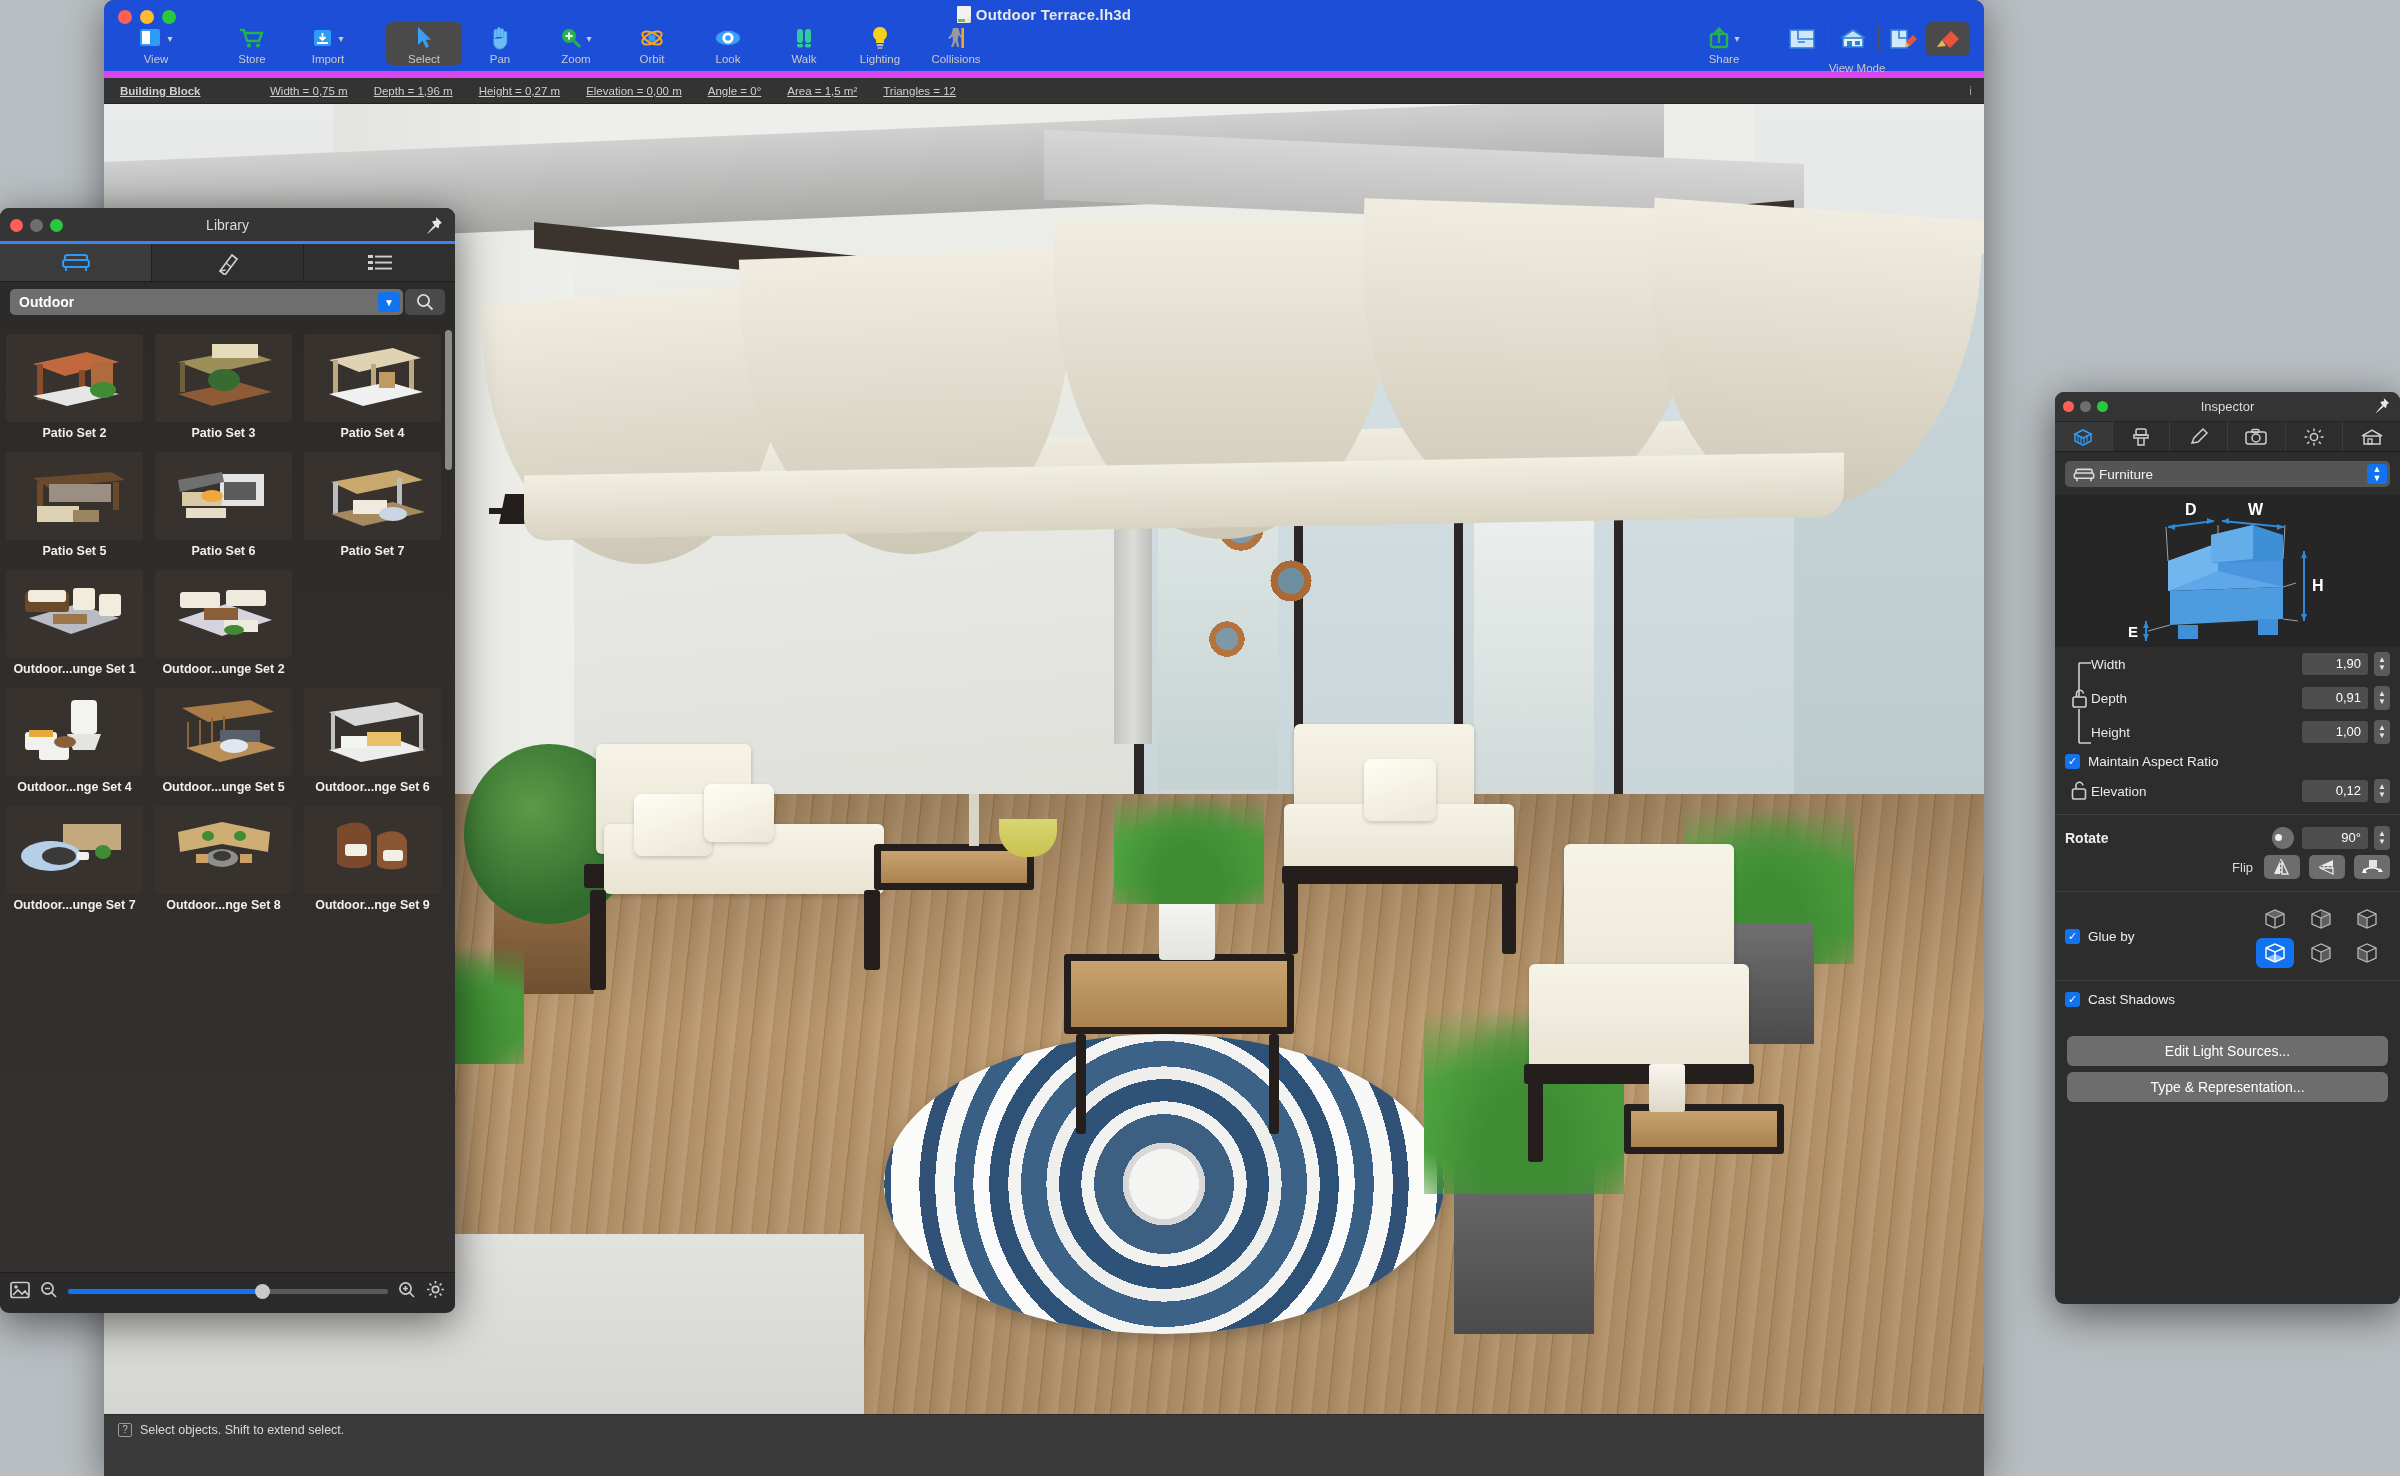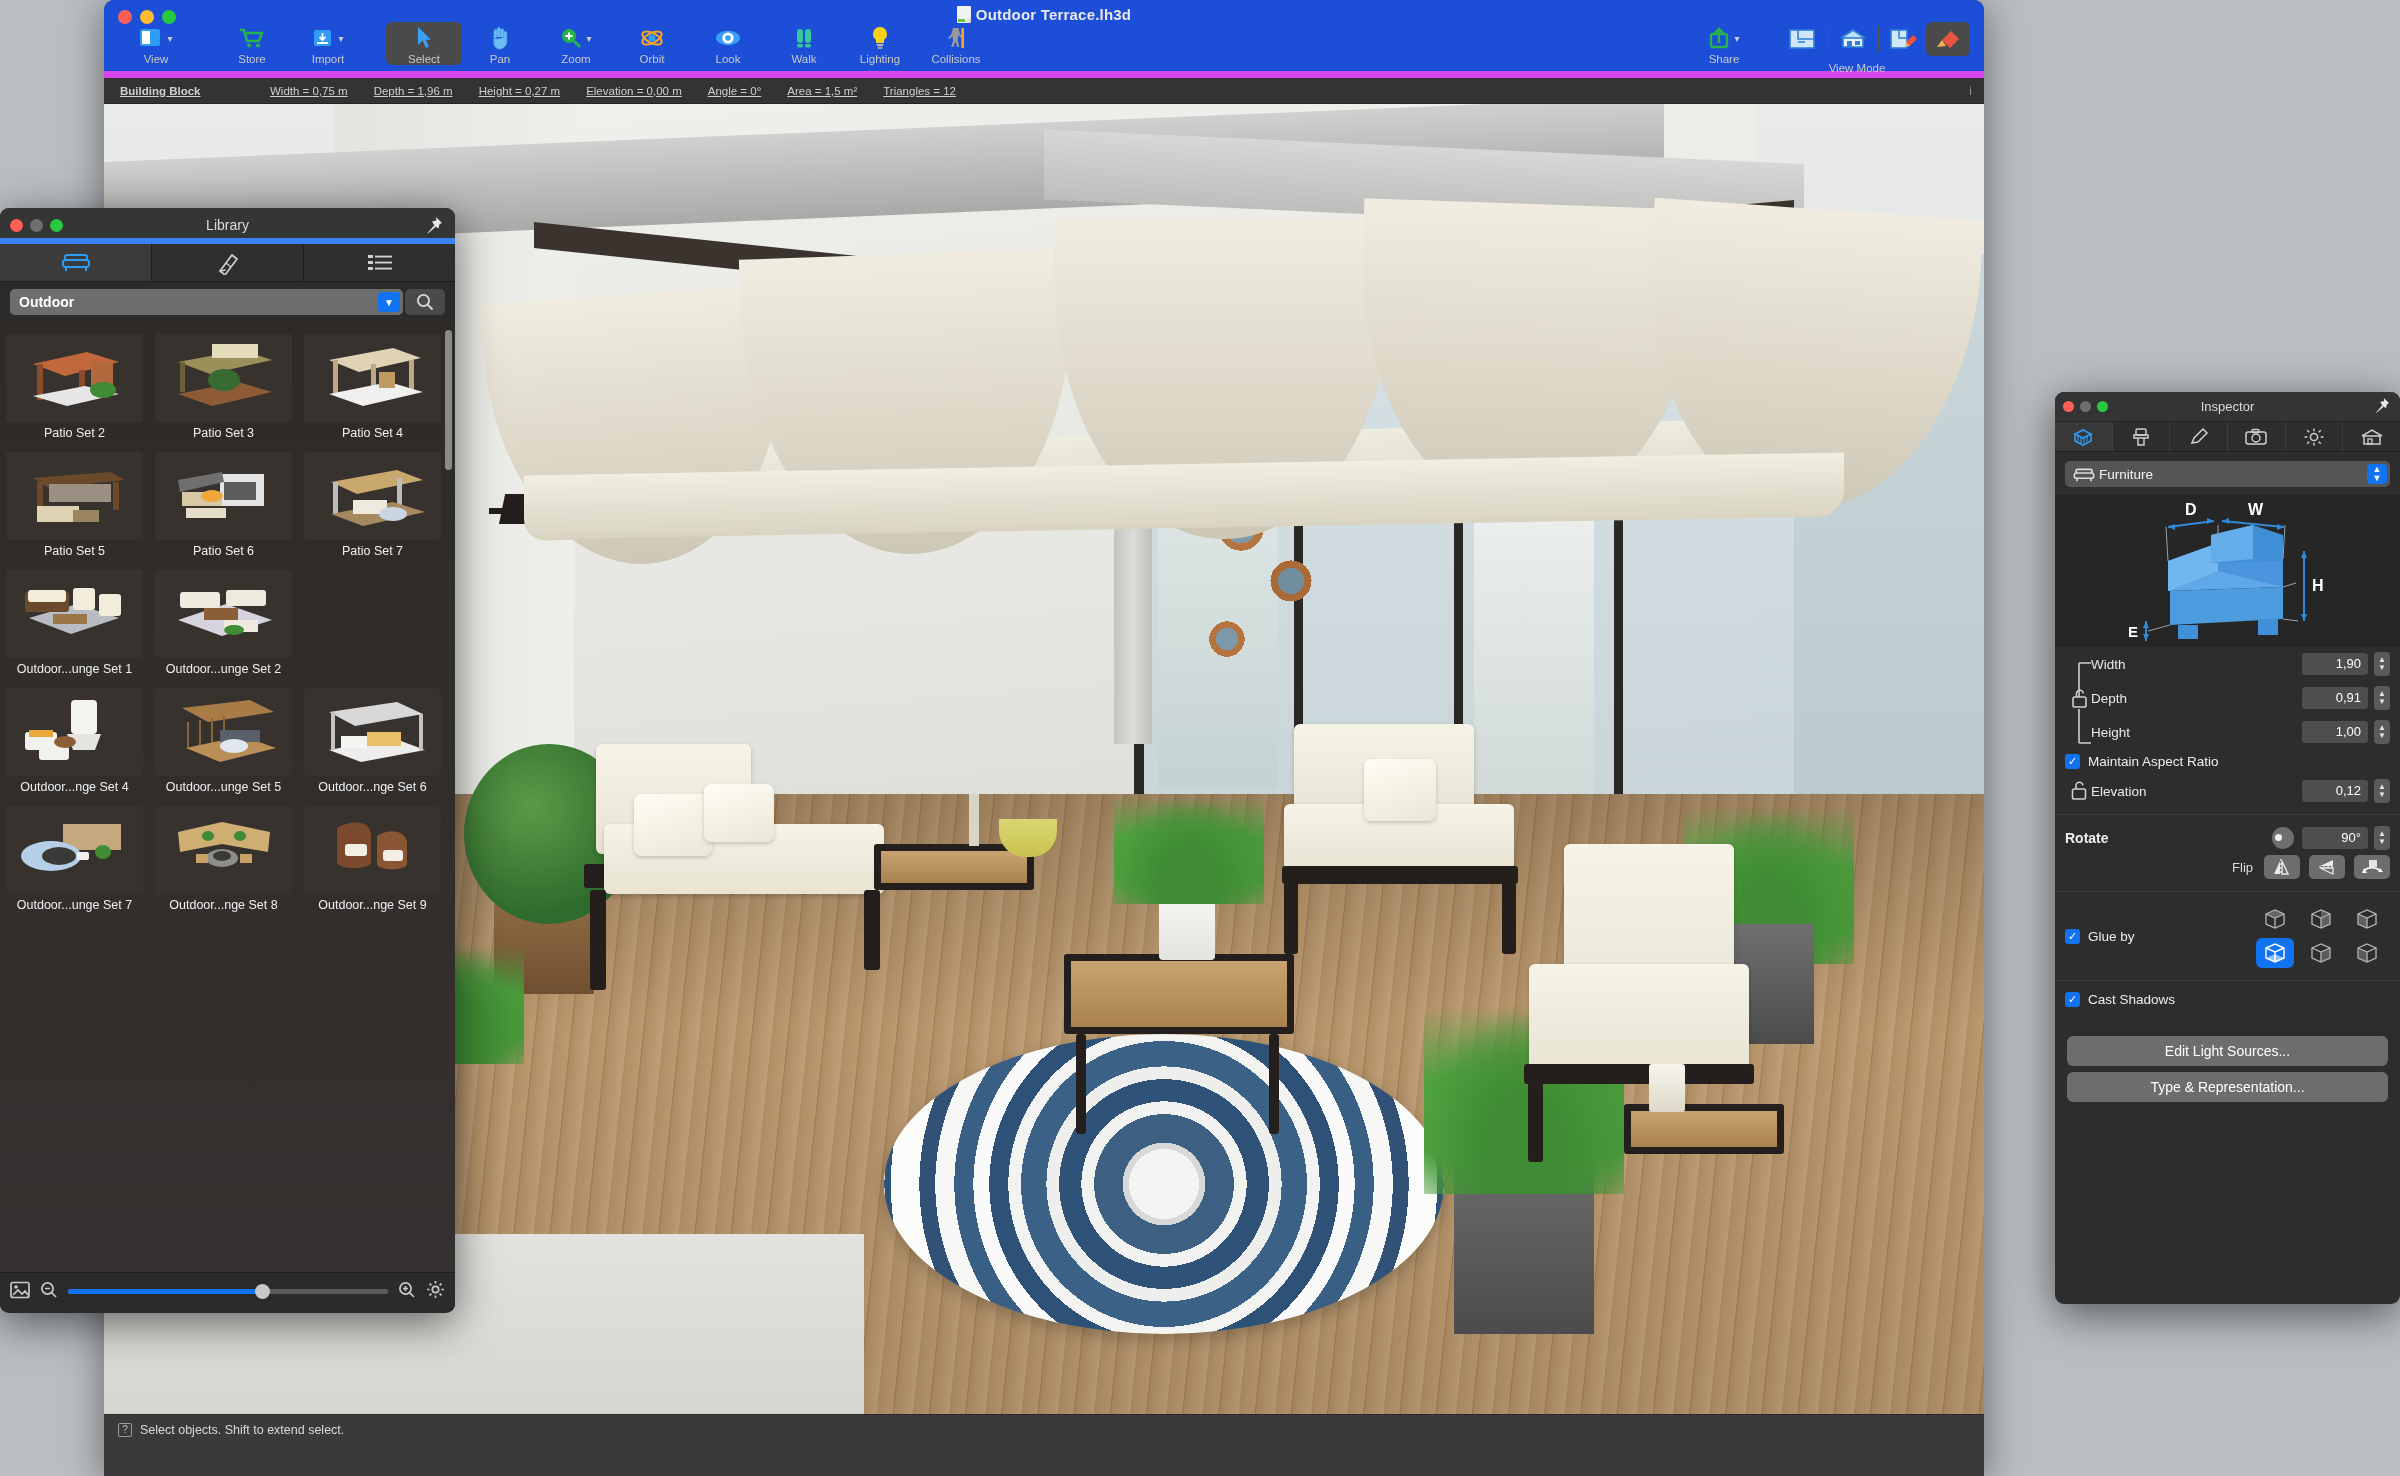--- a/index.html
+++ b/index.html
@@ -145,21 +145,21 @@
   .treecrown{ position:absolute; border-radius:50%;
     background:radial-gradient(circle at 40% 35%, #5c9a47, #2f6b2c 70%); }
   .tallplanter{ position:absolute;
     background:linear-gradient(180deg,#6f6f6f,#4b4b4b); }
 
   
   #library{ position:absolute; left:0; top:208px; width:455px; height:1105px;
     background:#2b2b2b; border-radius:9px; overflow:hidden;
     box-shadow:0 10px 44px rgba(0,0,0,.55); }
   #lib-title{ position:relative; height:36px; background:#353535;
-    border-bottom:6px solid #3b82f6; }
+    border-bottom:3px solid #3b82f6; }
   #lib-title .t{ position:absolute; left:0;right:0;top:9px; text-align:center;
     color:#dcdcdc; font-size:14px; }
   #lib-title .traffic{ top:11px; left:10px; gap:7px; }
   #lib-title .tl{ width:13px;height:13px; }
   #lib-title .tl.y{ background:#6e6e6e; }
   .pin{ position:absolute; right:12px; top:8px; width:18px;height:20px; color:#e4e4e4;
     font-size:16px; }
   #lib-tabs{ display:flex; height:38px; background:#2f2f2f; border-bottom:1px solid #1f1f1f; }
   .lib-tab{ flex:1; display:flex;align-items:center;justify-content:center;
     border-right:1px solid #1f1f1f; }
@@ -175,21 +175,21 @@
     display:flex;align-items:center;justify-content:center; }
   #lib-searchbtn{ width:40px;height:26px; background:#4a4a4a; border-radius:5px;
     display:flex;align-items:center;justify-content:center; }
   #lib-grid{ position:relative; height:950px; overflow:hidden;
     background:linear-gradient(180deg,#2d2a27,#353130); padding:6px 0 0 0; }
   .lrow{ display:flex; }
   .lcell{ width:145px; margin:0 2px 6px 2px; text-align:center; }
   .lthumb{ height:88px; margin:6px 4px 0 4px; border-radius:3px;
     background:#37322e; display:flex; align-items:center; justify-content:center;
     overflow:hidden; }
-  .lname{ color:#f0f0f0; font-size:12.5px; margin-top:4px; font-weight:normal;
+  .lname{ color:#f0f0f0; font-size:12.5px; margin-top:4px; font-weight:bold;
     white-space:nowrap; overflow:hidden; }
   #lib-scroll{ position:absolute; right:3px; top:8px; width:7px; height:140px;
     background:#8a8a8a; border-radius:4px; }
   #lib-bottom{ height:38px; background:#2b2b2b; display:flex; align-items:center;
     padding:0 10px; gap:10px; border-top:1px solid #1e1e1e; }
   #lib-slider{ flex:1; height:5px; background:#5a5a5a; border-radius:3px; position:relative; }
   #lib-slider .fill{ position:absolute;left:0;top:0;height:5px;width:62%;
     background:#1273f0; border-radius:3px; }
   #lib-slider .knob{ position:absolute; left:58.5%; top:-5px; width:15px;height:15px;
     background:#c9c9c9; border-radius:50%; }

